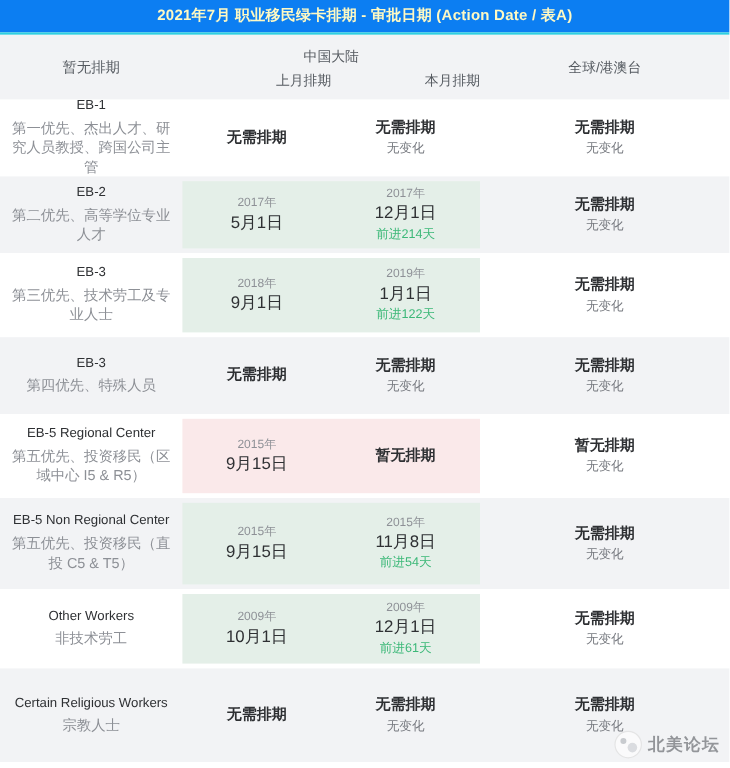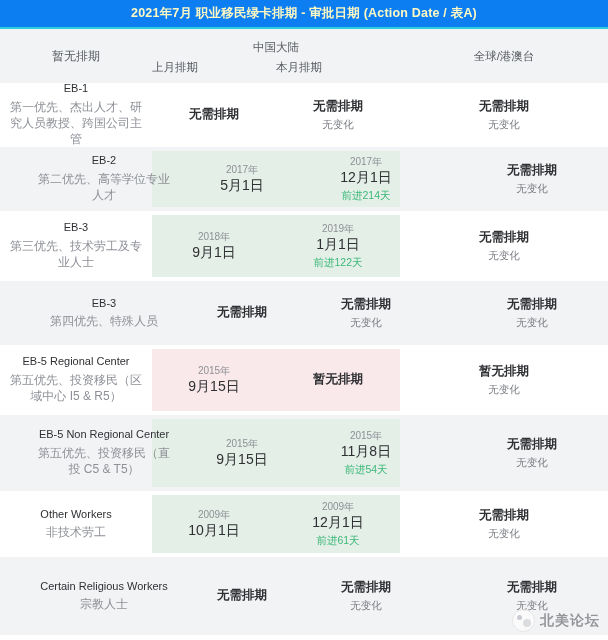--- a/index.html
+++ b/index.html
@@ -75,40 +75,40 @@
   }
   .head-sub-wrap {
     position: absolute;
     bottom: 8px;
     left: 0;
     right: 0;
     display: flex;
   }
   .head-sub {
     flex: 1 1 0;
-    text-align: left;
+    text-align: right;
     font-size: 11.5px;
     color: #555a60;
   }
   .head-world {
     display: flex;
     align-items: center;
     justify-content: center;
     font-size: 11.5px;
     color: #555a60;
   }
 
   
   .row {
     display: flex;
     position: relative;
     align-items: stretch;
   }
   .row.odd  { background: #ffffff; }
-  .row.even { background: #f2f3f5; padding-left: 28px; }
+  .row.even { background: #f2f3f5; }
 
   .cell {
     display: flex;
     flex-direction: column;
     align-items: center;
     justify-content: center;
     text-align: center;
     box-sizing: border-box;
     padding: 4px 6px;
   }

